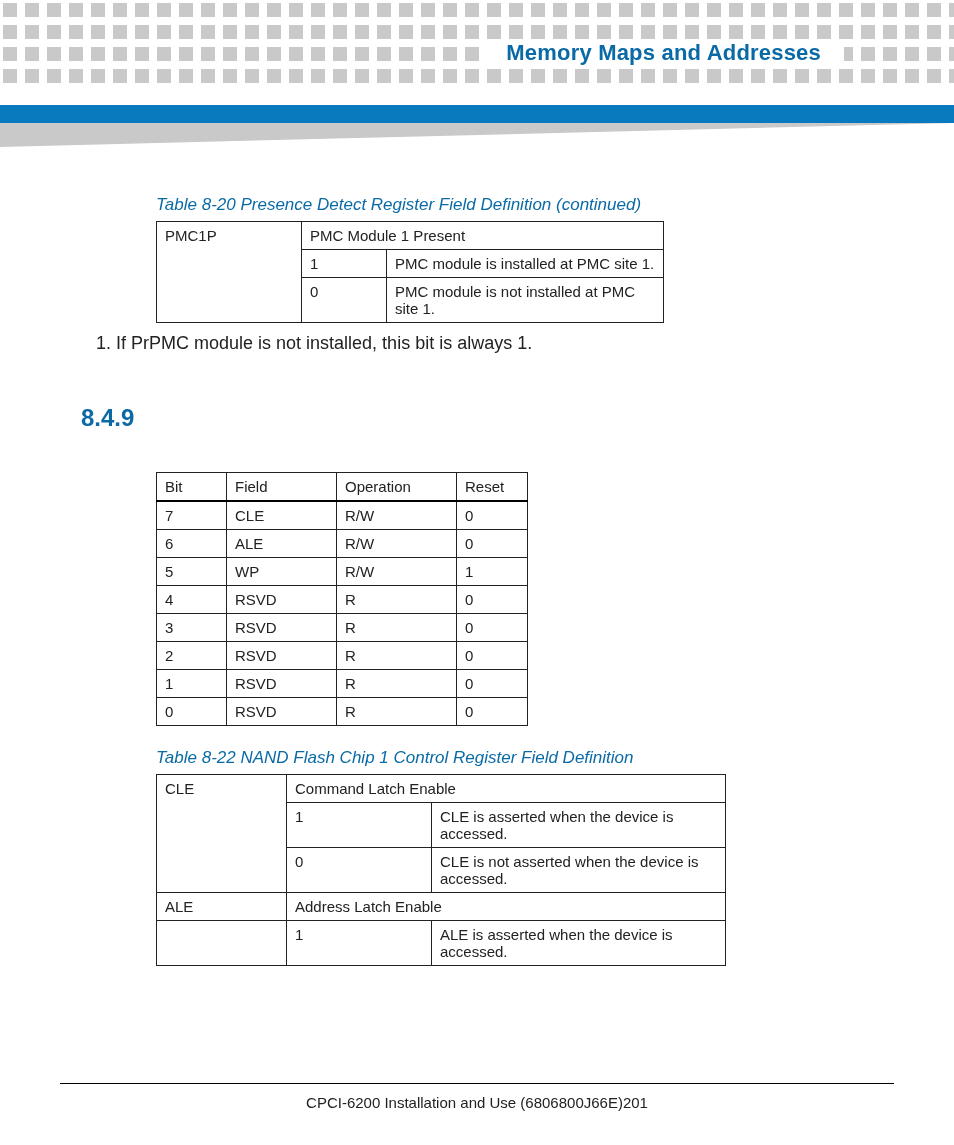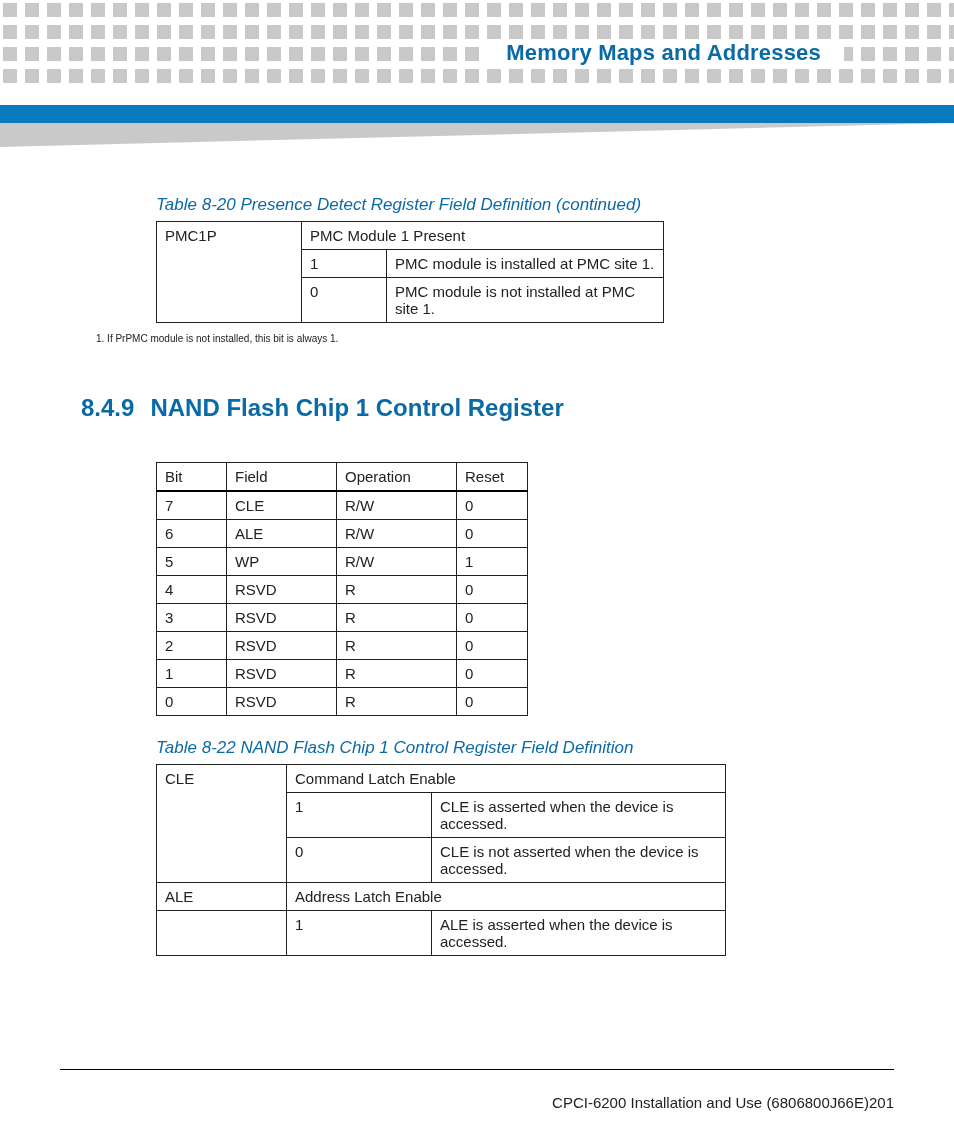--- a/index.html
+++ b/index.html
@@ -58,21 +58,21 @@
     border-collapse: collapse;
     font-size: 15px;
     margin-bottom: 10px;
   }
   table td {
     border: 1px solid #222;
     padding: 5px 8px;
     vertical-align: top;
   }
   .footnote {
-    font-size: 10px;
+    font-size: 18px;
     margin: 8px 0 15px -60px;
   }
   .section-row {
     display: flex;
     gap: 16px;
     margin: 50px 0 40px -75px;
   }
   .section-num {
     color: #0a6aa6;
     font-weight: 700;
@@ -81,23 +81,23 @@
   .section-title {
     color: #0a6aa6;
     font-weight: 700;
     font-size: 24px;
   }
   .footer {
     position: absolute;
     bottom: 34px;
     left: 60px; right: 60px;
     border-top: 1px solid #000;
-    padding-top: 24px;
+    padding-top: 10px;
     display: flex;
-    justify-content: flex-end;
+    justify-content: center;
     font-size: 15px;
   }
   
   .t820 { width: 508px; }
   .t820 .c1{width:145px;}
   .t820 .c2a{width:85px;}
   .t821 { width: 372px; }
   .t821 .hdr td{border-bottom:2px solid #000;}
   .t821 .c1{width:70px;}
   .t821 .c2{width:110px;}
@@ -143,21 +143,20 @@
     <tr>
       <td class="c2a">0</td>
       <td>PMC module is not installed at PMC site 1.</td>
     </tr>
   </tbody>
     </table>
   <div class="footnote">1. If PrPMC module is not installed, this bit is always 1.</div>
 
   <div class="section-row">
     <div class="section-num">8.4.9</div>
-    <div class="section-title">NAND Flash Chip 1 Control Register</div>
   </div>
 
   <table class="t821">
     <tbody>
         <tr class="hdr">
       <td class="c1">Bit</td>
       <td class="c2">Field</td>
       <td class="c3">Operation</td>
       <td>Reset</td>
     </tr>

